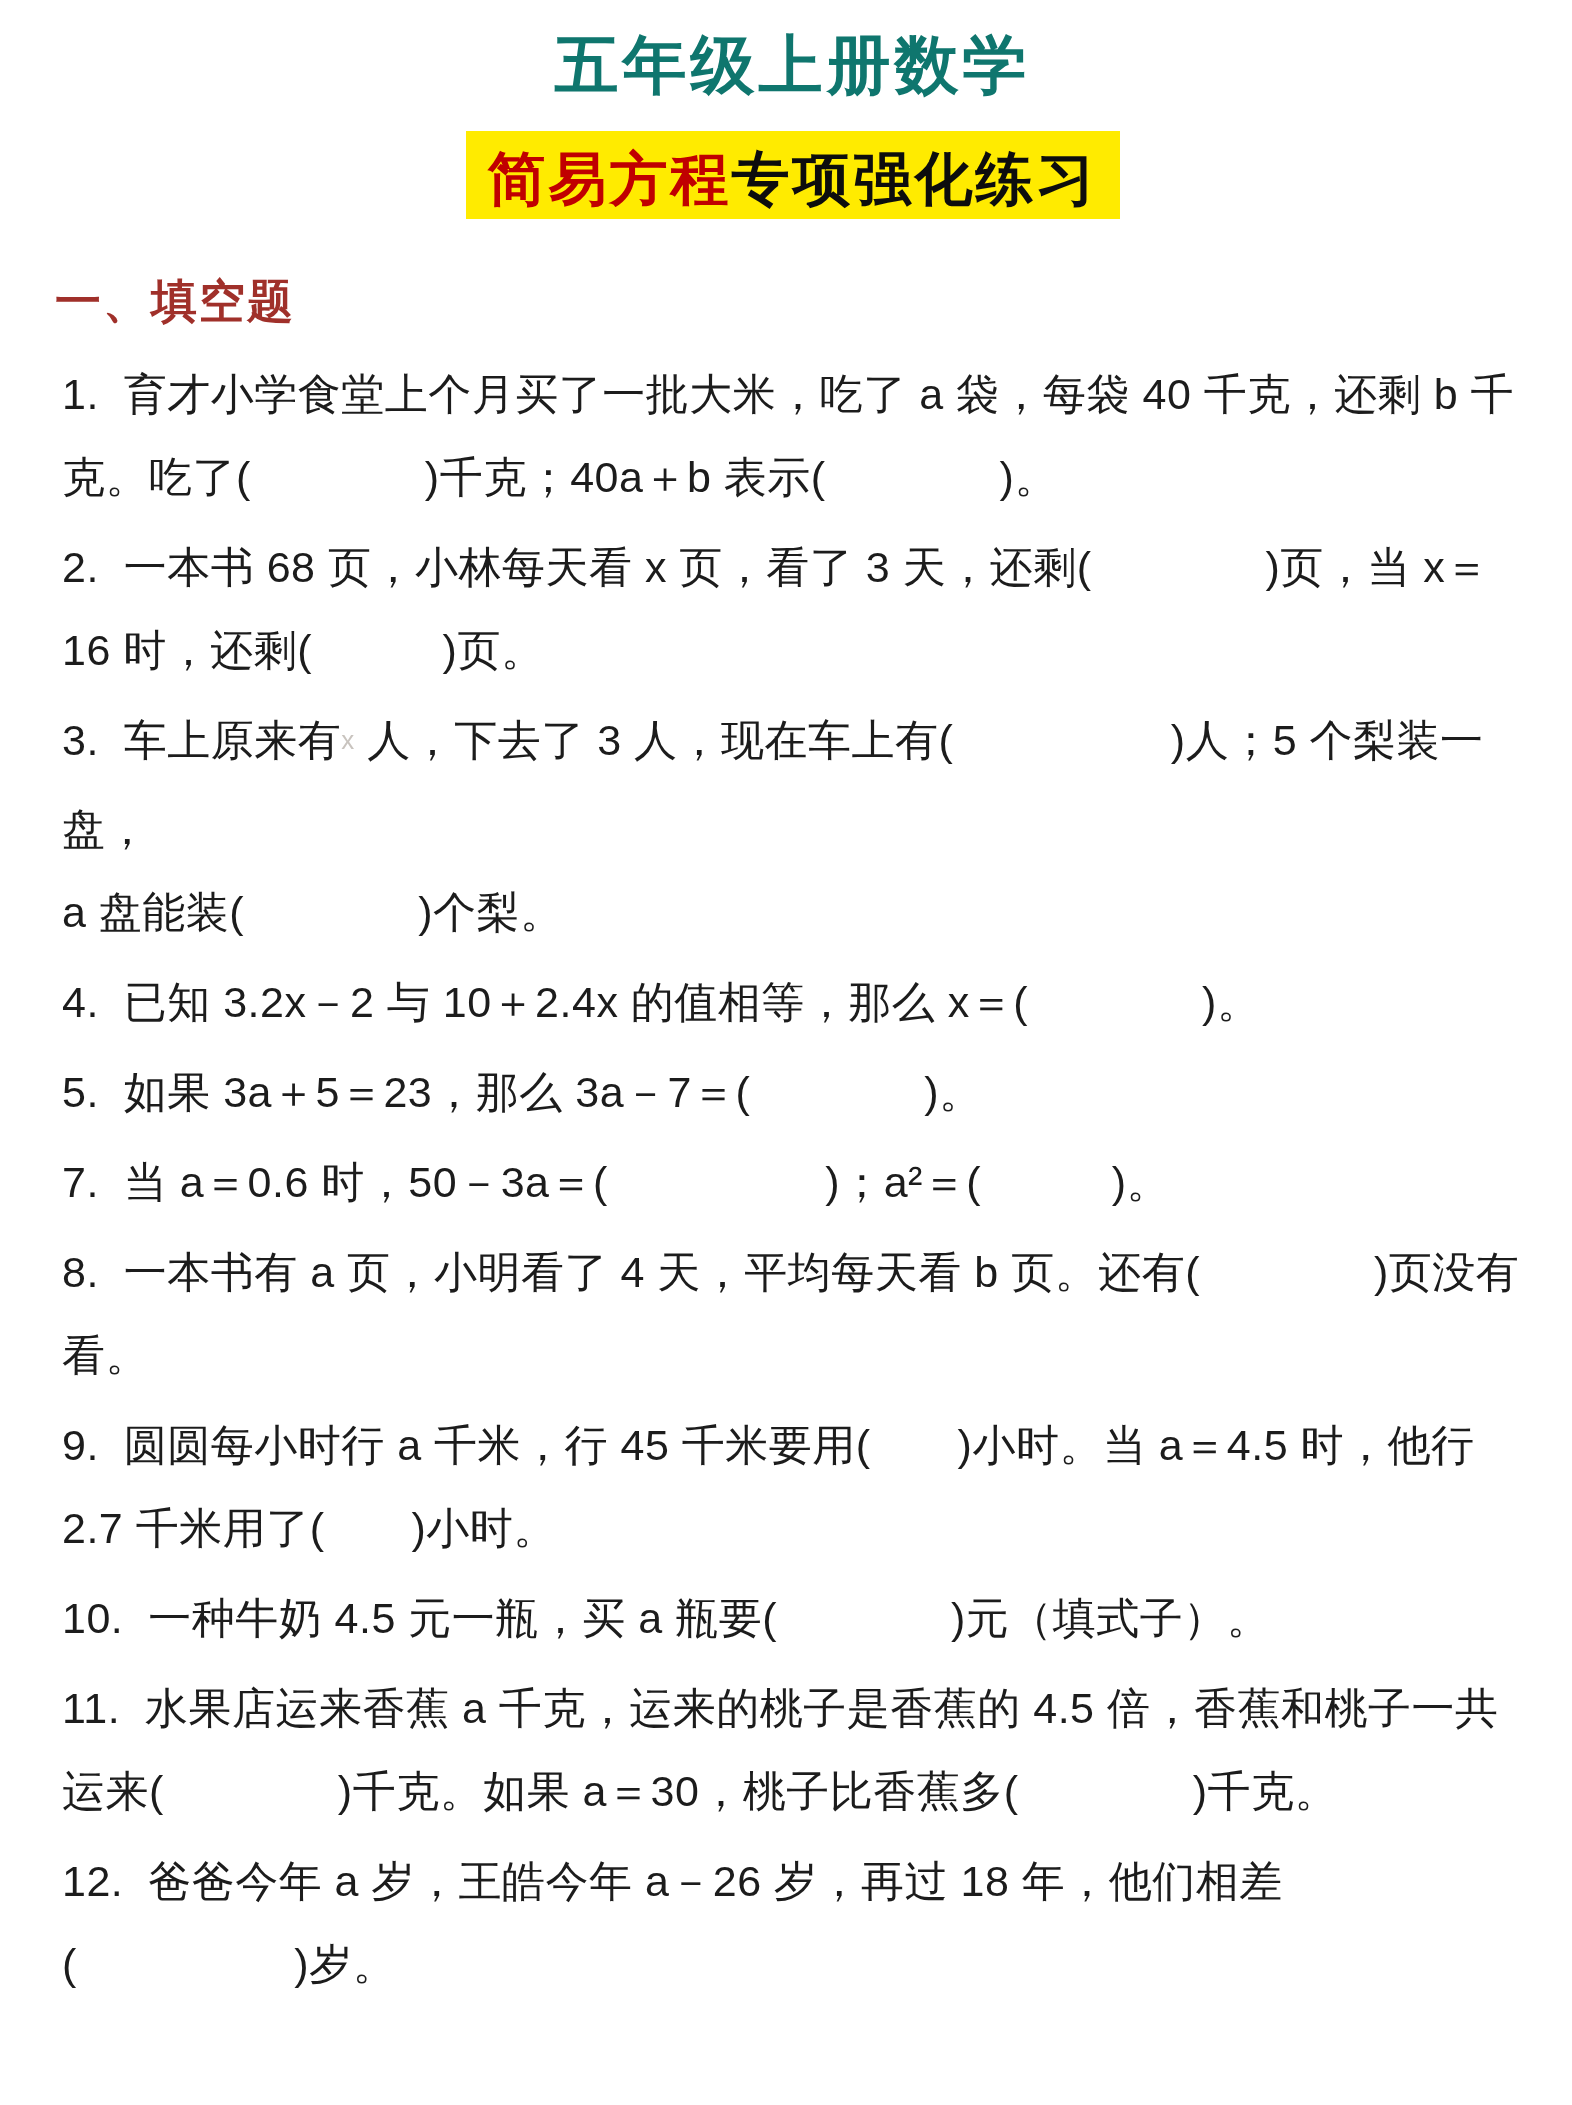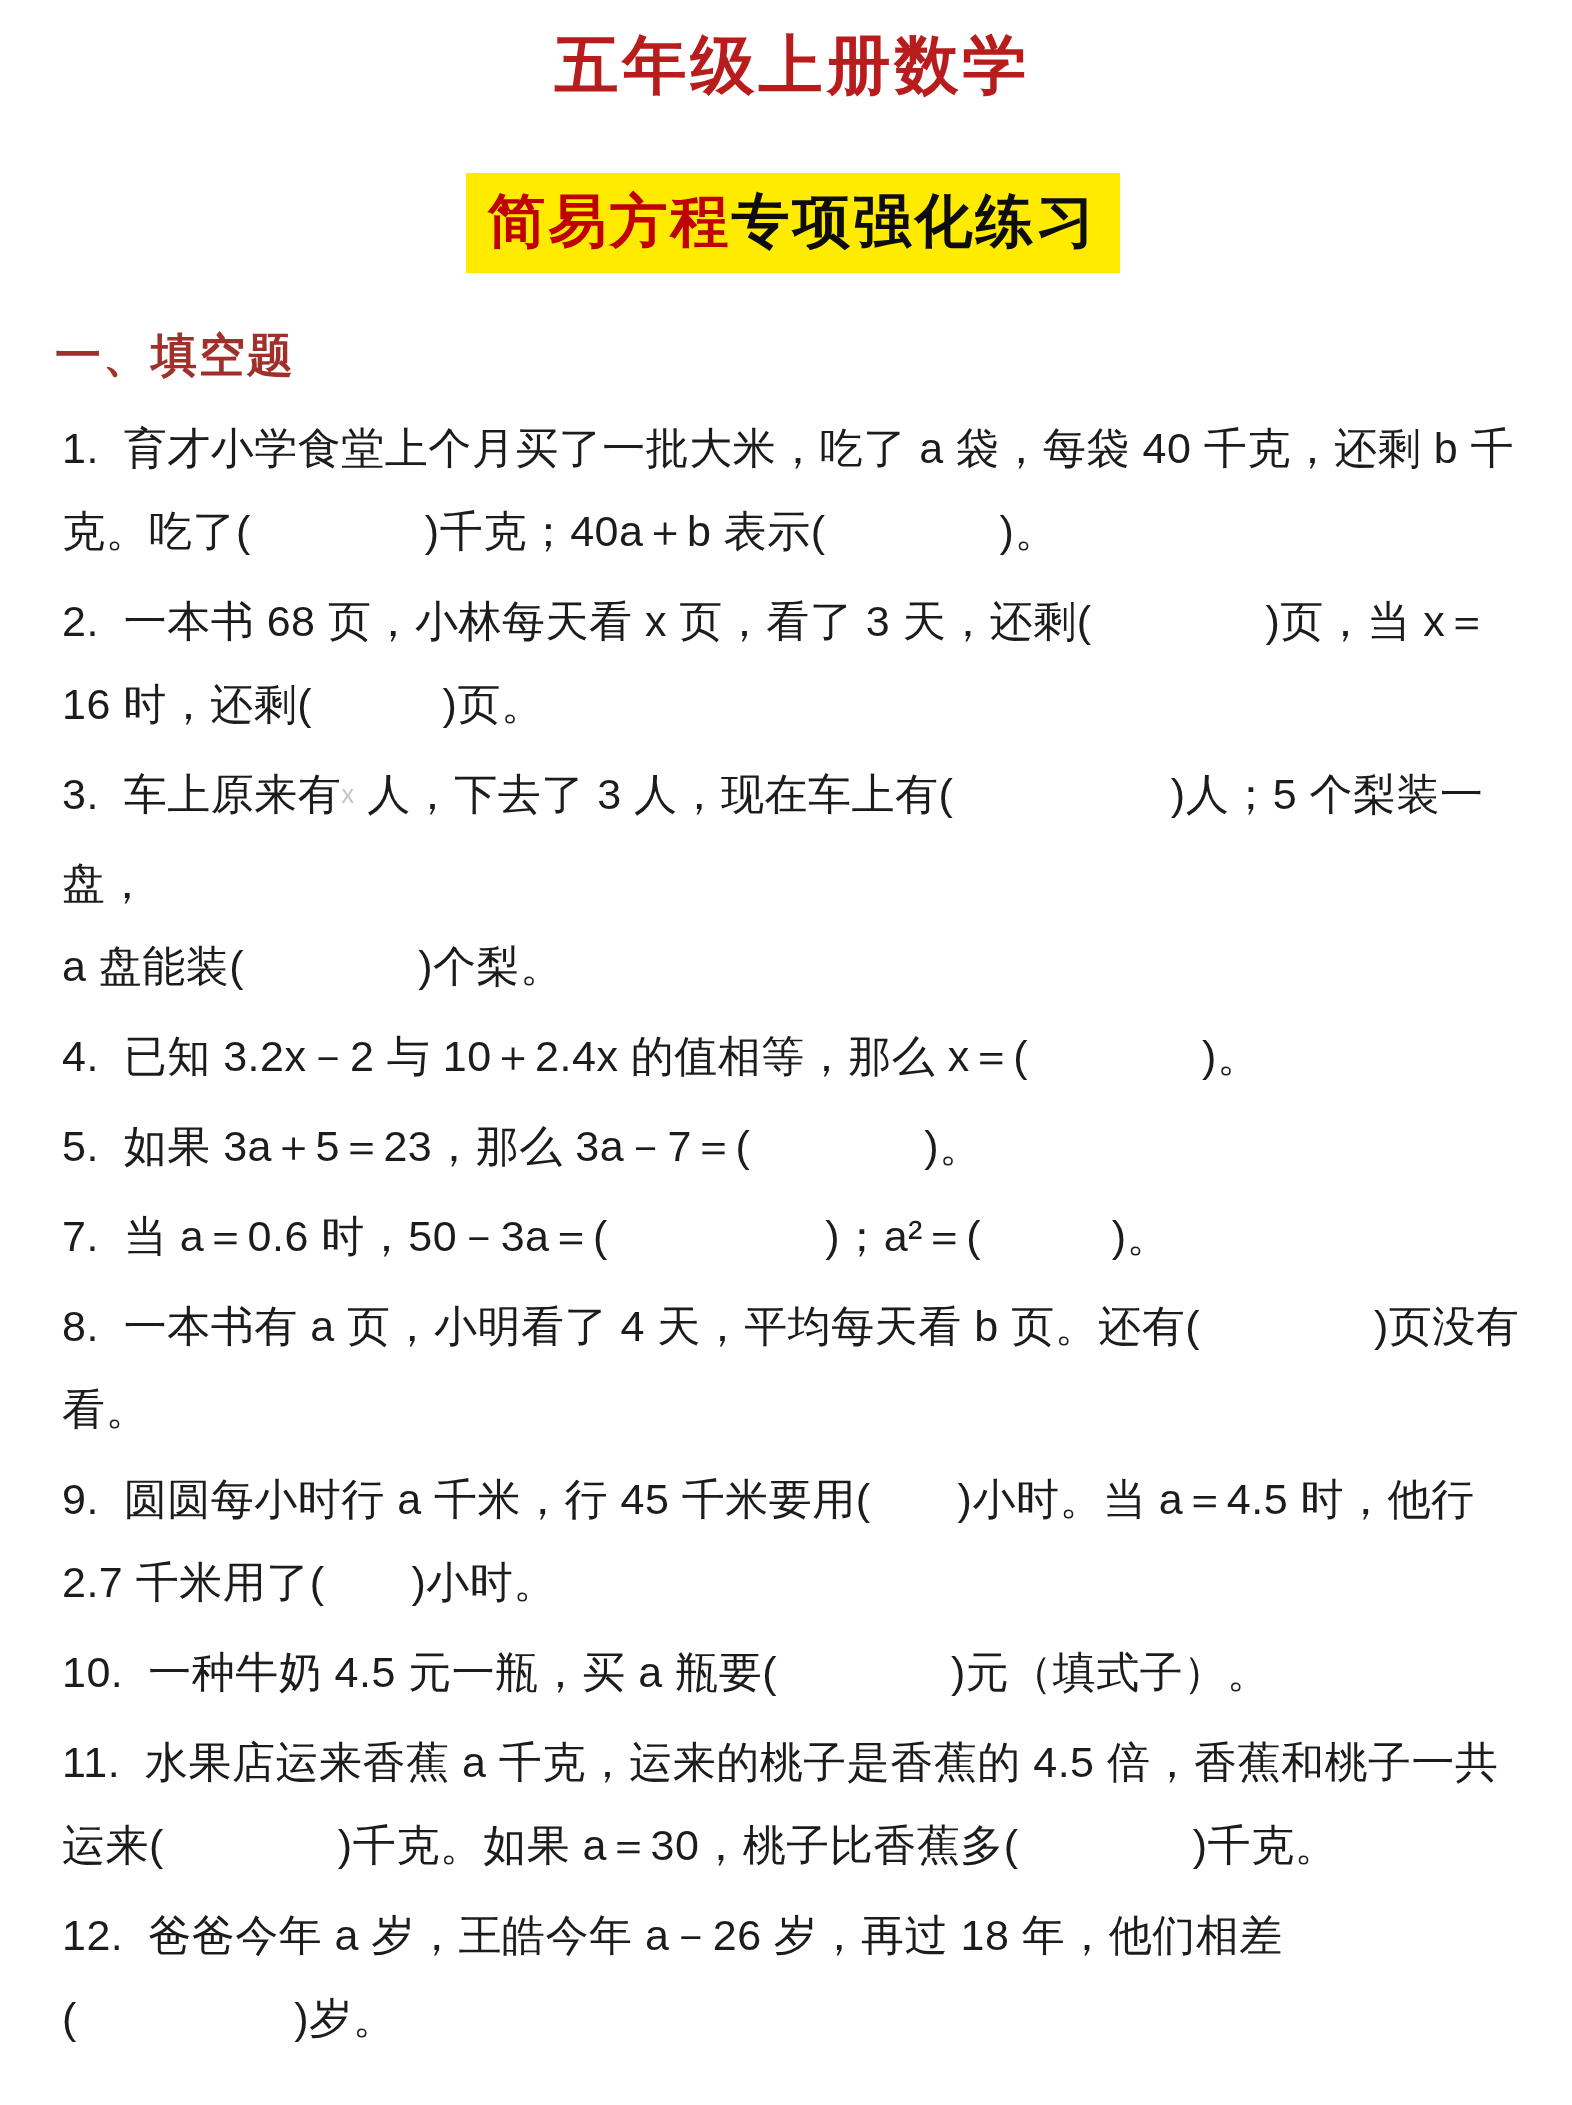--- a/index.html
+++ b/index.html
@@ -21,35 +21,34 @@
     min-height:2105px;
     padding:14px 42px 40px 55px;
     background:#ffffff;
   }
   .title{
     margin:8px 0 10px 0;
     text-align:center;
     font-size:64px;
     font-weight:900;
     letter-spacing:4px;
-    color:#b91c1c;
+    color:#0f766e;
   }
   .subtitle-row{
     text-align:center;
     margin:22px 0 34px 0;
   }
   .subtitle{
     display:inline-block;
     background:var(--highlight-bg);
-    padding:10px 22px 12px 22px;
+    padding:10px 22px 0 22px;
     font-size:58px;
     font-weight:900;
     letter-spacing:3px;
     color:#0d0d0d;
-    margin-top:42px;
   }
   .subtitle .red{
     color:var(--highlight-text);
   }
   .section{
     margin:52px 0 20px 0;
     font-size:46px;
     font-weight:900;
     letter-spacing:2px;
     color:var(--section-red);

